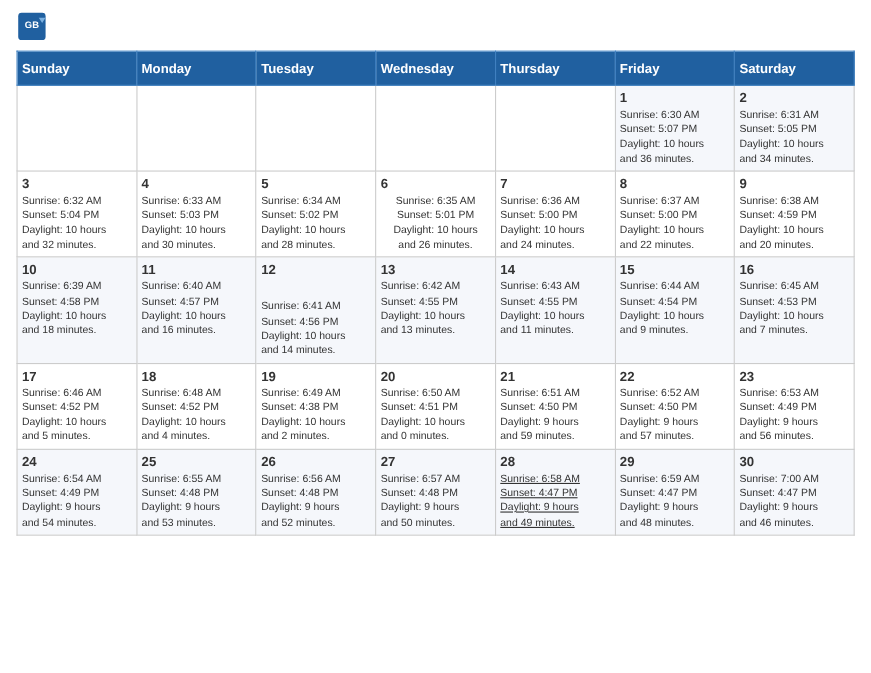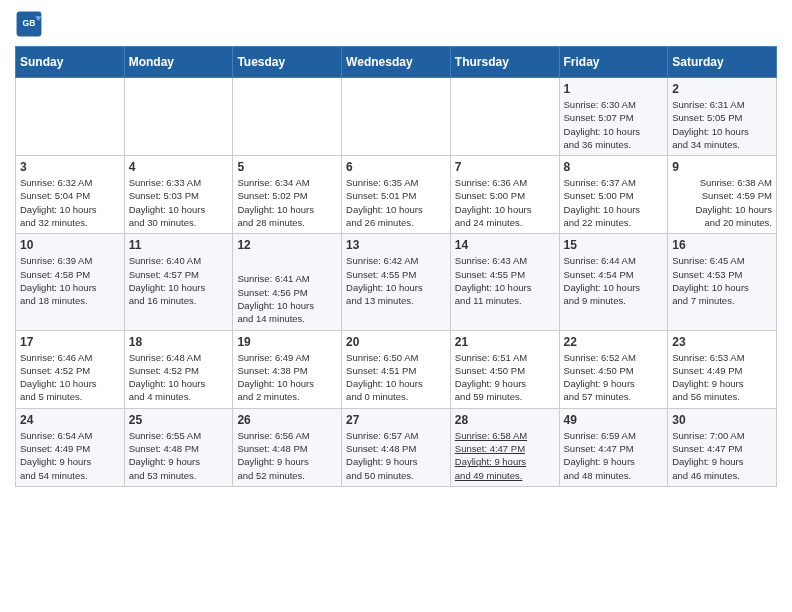--- a/index.html
+++ b/index.html
@@ -169,42 +169,42 @@
           </td>
           <td>
             <span class="day-num">5</span>
             <div class="cell-info" style="white-space: pre-line;">Sunrise: 6:34 AM
 Sunset: 5:02 PM
 Daylight: 10 hours
 and 28 minutes.</div>
           </td>
           <td>
             <span class="day-num">6</span>
-            <div class="cell-info" style="white-space: pre-line;">Sunrise: 6:35 AM
+            <div class="cell-info" style="white-space: pre-line; text-align: center;">Sunrise: 6:35 AM
 Sunset: 5:01 PM
 Daylight: 10 hours
 and 26 minutes.</div>
           </td>
           <td>
             <span class="day-num">7</span>
             <div class="cell-info" style="white-space: pre-line;">Sunrise: 6:36 AM
 Sunset: 5:00 PM
 Daylight: 10 hours
 and 24 minutes.</div>
           </td>
           <td>
             <span class="day-num">8</span>
             <div class="cell-info" style="white-space: pre-line;">Sunrise: 6:37 AM
 Sunset: 5:00 PM
 Daylight: 10 hours
 and 22 minutes.</div>
           </td>
           <td>
             <span class="day-num">9</span>
-            <div class="cell-info" style="white-space: pre-line; text-align: right;">Sunrise: 6:38 AM
+            <div class="cell-info" style="white-space: pre-line;">Sunrise: 6:38 AM
 Sunset: 4:59 PM
 Daylight: 10 hours
 and 20 minutes.</div>
           </td>
         </tr>
         <tr>
           <td>
             <span class="day-num">10</span>
             <div class="cell-info" style="white-space: pre-line;">Sunrise: 6:39 AM
 Sunset: 4:58 PM
@@ -335,21 +335,21 @@
 and 50 minutes.</div>
           </td>
           <td>
             <span class="day-num">28</span>
             <div class="cell-info" style="white-space: pre-line; text-decoration: underline;">Sunrise: 6:58 AM
 Sunset: 4:47 PM
 Daylight: 9 hours
 and 49 minutes.</div>
           </td>
           <td>
-            <span class="day-num">49</span>
+            <span class="day-num">29</span>
             <div class="cell-info" style="white-space: pre-line;">Sunrise: 6:59 AM
 Sunset: 4:47 PM
 Daylight: 9 hours
 and 48 minutes.</div>
           </td>
           <td>
             <span class="day-num">30</span>
             <div class="cell-info" style="white-space: pre-line;">Sunrise: 7:00 AM
 Sunset: 4:47 PM
 Daylight: 9 hours

